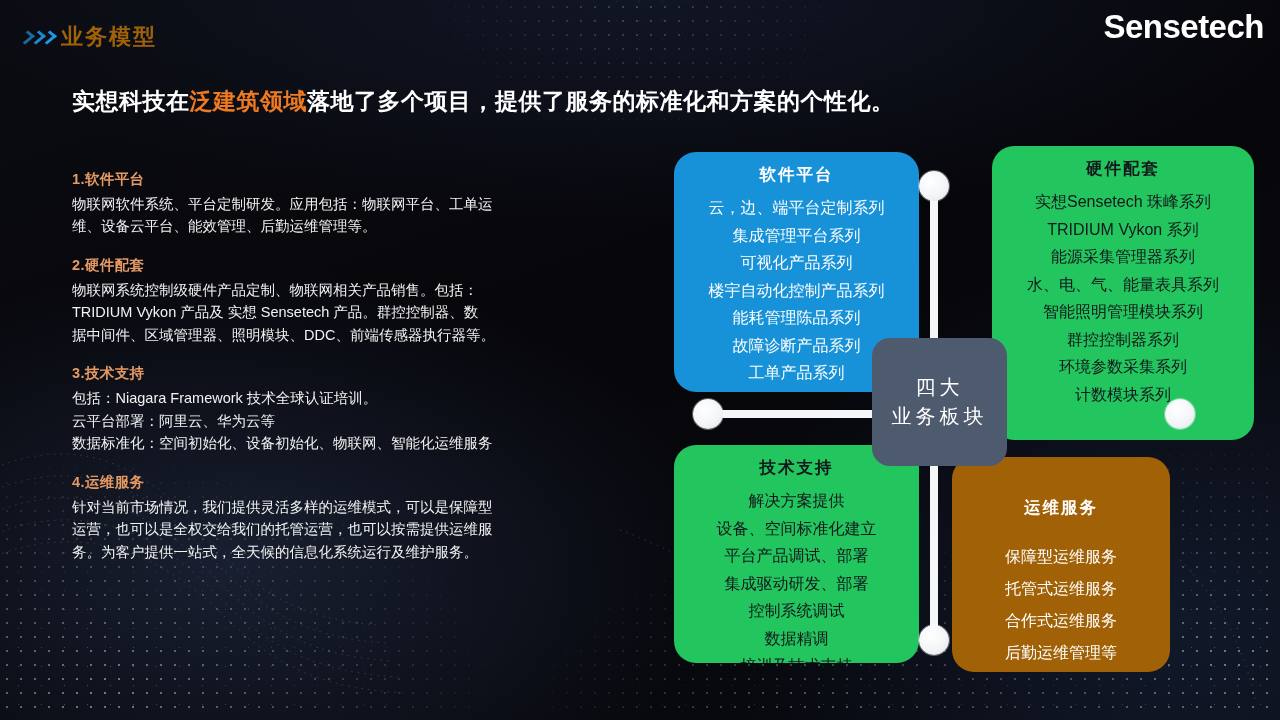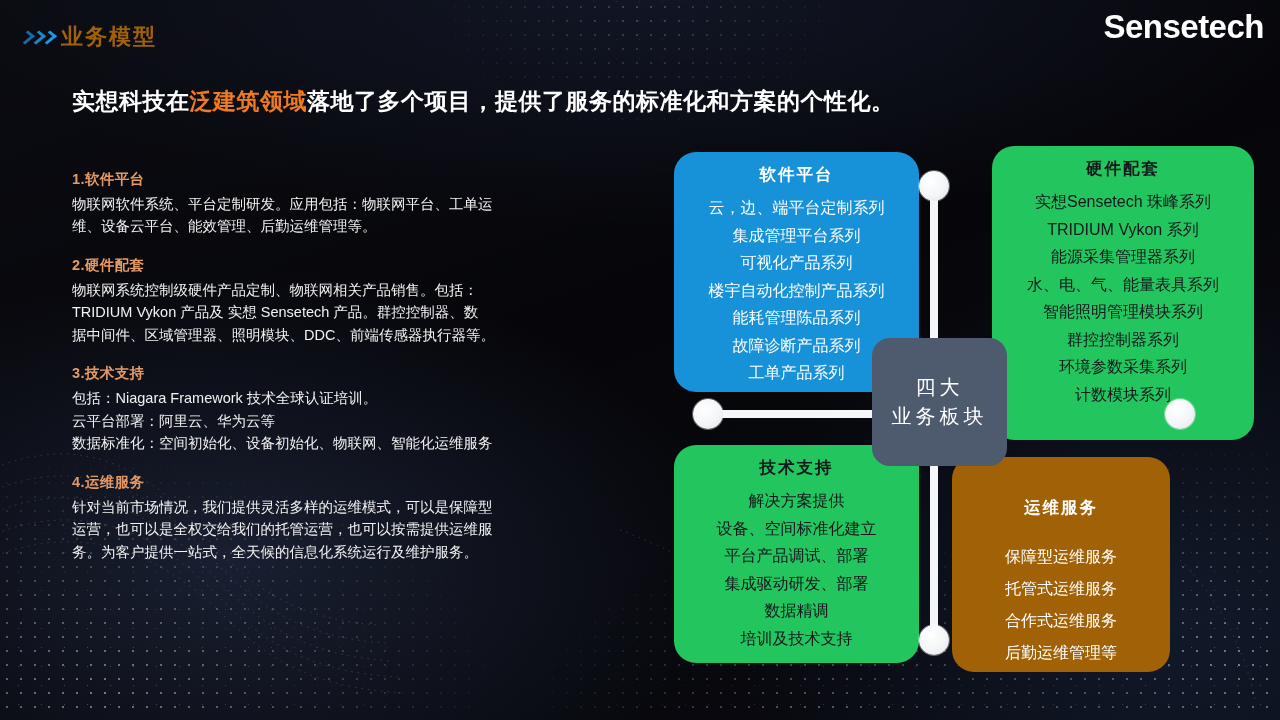--- a/index.html
+++ b/index.html
@@ -230,20 +230,21 @@
     <div class="card-item">环境参数采集系列</div>
     <div class="card-item">计数模块系列</div>
   </div>
 
   <div class="card" id="card-tech">
     <div class="card-title">技术支持</div>
     <div class="card-item">解决方案提供</div>
     <div class="card-item">设备、空间标准化建立</div>
     <div class="card-item">平台产品调试、部署</div>
     <div class="card-item">集成驱动研发、部署</div>
+    <div class="card-item">控制系统调试</div>
     <div class="card-item">数据精调</div>
     <div class="card-item">培训及技术支持</div>
   </div>
 
   <div class="card" id="card-om">
     <div class="card-title">运维服务</div>
     <div class="card-item">保障型运维服务</div>
     <div class="card-item">托管式运维服务</div>
     <div class="card-item">合作式运维服务</div>
     <div class="card-item">后勤运维管理等</div>

